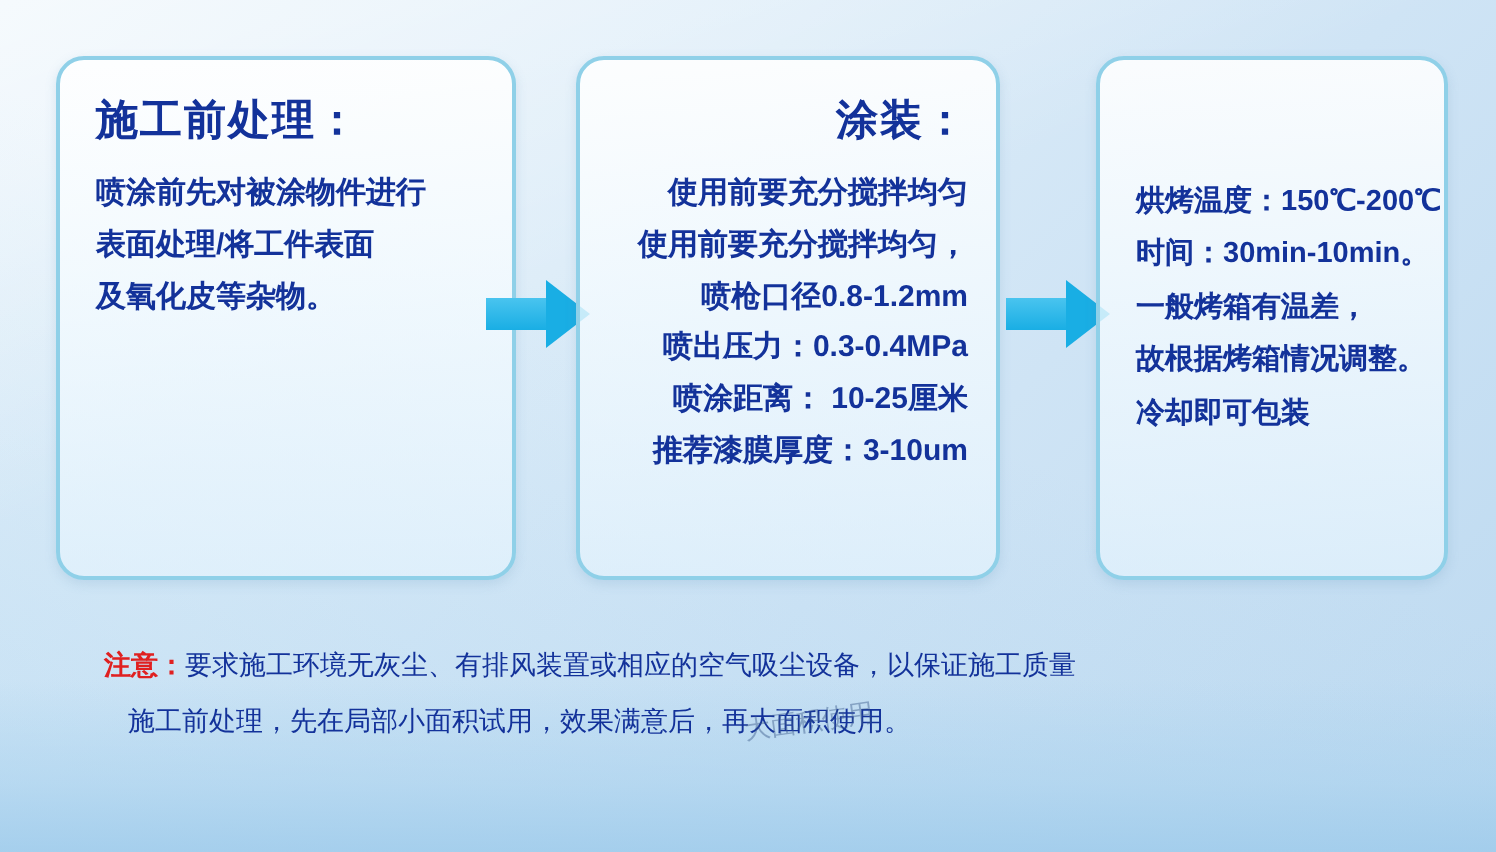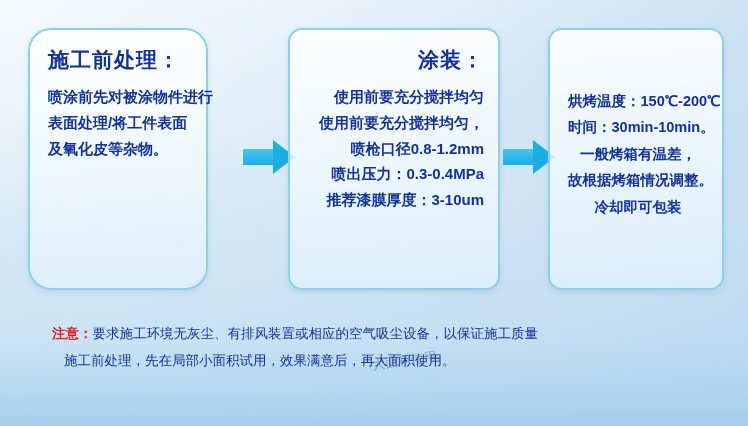--- a/index.html
+++ b/index.html
@@ -64,26 +64,26 @@
     line-height: 1.72;
   }
   .card-body .line {
     white-space: nowrap;
   }
   .card-body .indent {
     padding-left: 10px;
   }
 
   
-  #card-pre { left: 28px;  top: 28px;  width: 180px; height: 262px; border-radius: 23px; }
+  #card-pre { left: 28px;  top: 28px;  width: 230px; height: 262px; }
   #card-coat { left: 288px; top: 28px;  width: 212px; height: 262px; text-align: right; }
   #card-bake { left: 548px; top: 28px;  width: 176px; height: 262px; }
 
   #card-bake .card-inner { padding-top: 58px; }
-  #card-bake .card-body { font-size: 14.5px; line-height: 1.82; text-align: center; }
+  #card-bake .card-body { font-size: 14.5px; line-height: 1.82; }
 
   
   .arrow {
     position: absolute;
     width: 52px;
     height: 34px;
   }
   #arrow-1 { left: 243px; top: 140px; }
   #arrow-2 { left: 503px; top: 140px; }
   .arrow .shaft {
@@ -162,20 +162,21 @@
   </div>
 
   <div class="card" id="card-coat">
     <div class="card-inner">
       <div class="card-title">涂装：</div>
       <div class="card-body">
         <div class="line indent">使用前要充分搅拌均匀</div>
         <div class="line">使用前要充分搅拌均匀，</div>
         <div class="line">喷枪口径0.8-1.2mm</div>
         <div class="line">喷出压力：0.3-0.4MPa</div>
+        <div class="line">喷涂距离： 10-25厘米</div>
         <div class="line">推荐漆膜厚度：3-10um</div>
       </div>
     </div>
   </div>
 
   <div class="arrow" id="arrow-2">
     <div class="shaft"></div>
     <div class="head"></div>
   </div>
 

